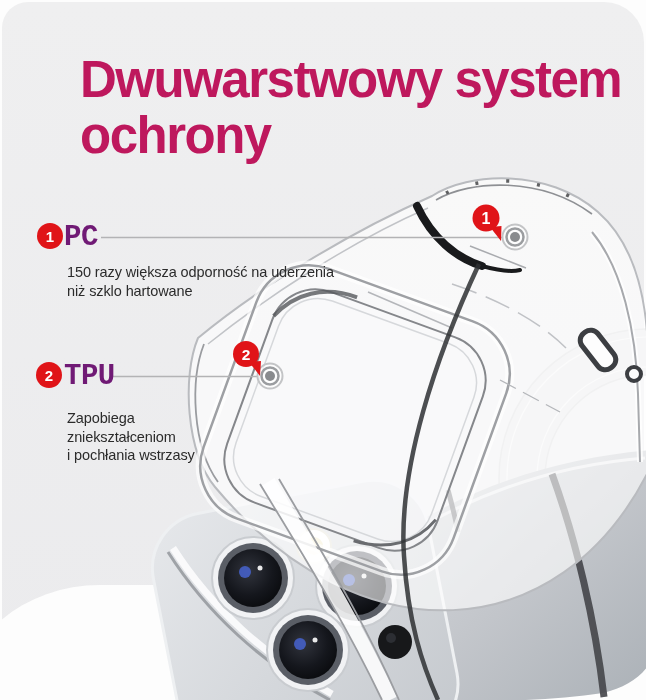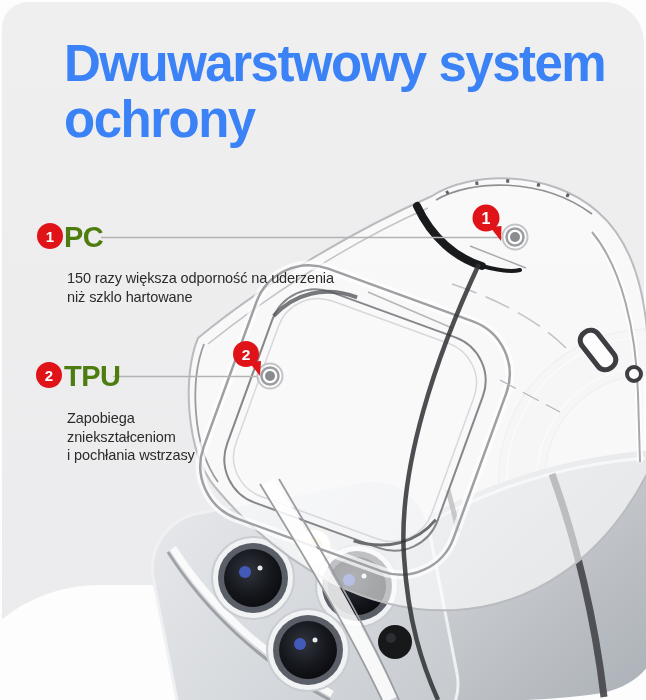--- a/index.html
+++ b/index.html
@@ -13,42 +13,43 @@
     background:linear-gradient(180deg,#efeff0 0%,#ebebed 100%);
     border-radius:26px 40px 0 0;
   }
   .photo-backdrop{
     position:absolute;left:-40px;top:585px;width:760px;height:160px;
     background:#fdfdfd;
     border-top-left-radius:140px 120px;
   }
   .title{
     position:absolute;left:64px;top:36px;width:545px;
-    font-size:51px;line-height:1.1;font-weight:700;color:#3b82f6;
-    letter-spacing:-1.5px;margin:0;
+    font-size:51px;line-height:1.1;font-weight:700;color:#be185d;
+    letter-spacing:-1.5px;margin:16px;
   }
   .badge{
     position:absolute;width:26px;height:26px;border-radius:50%;
     color:#fff;font-size:15px;font-weight:700;
     display:flex;align-items:center;justify-content:center;
   }
   .badge-1{left:37px;top:223px;}
   .badge-2{left:36px;top:362px;}
   .part-label{
-    position:absolute;left:64px;font-size:29px;font-weight:700;color:#4d7c0f;
+    position:absolute;left:64px;font-size:29px;font-weight:700;color:#701a75;
     letter-spacing:-0.5px;
+    font-family:Liberation Mono, monospace;
   }
   .label-1{top:221px;}
   .label-2{top:360px;}
   .part-desc{
     position:absolute;left:67px;width:280px;
     font-size:14.5px;line-height:1.28;color:#2b2b2b;
     letter-spacing:-0.1px;white-space:pre-line;
   }
-  .desc-1{top:269px;}
+  .desc-1{top:263px;}
   .desc-2{top:409px;}
   svg.art{position:absolute;left:0;top:0;pointer-events:none;}
 </style>
 </head>
 <body>
 
 <div class="card"></div>
 <div class="photo-backdrop"></div>
 
 <svg class="art" width="646" height="700" viewBox="0 0 646 700">

